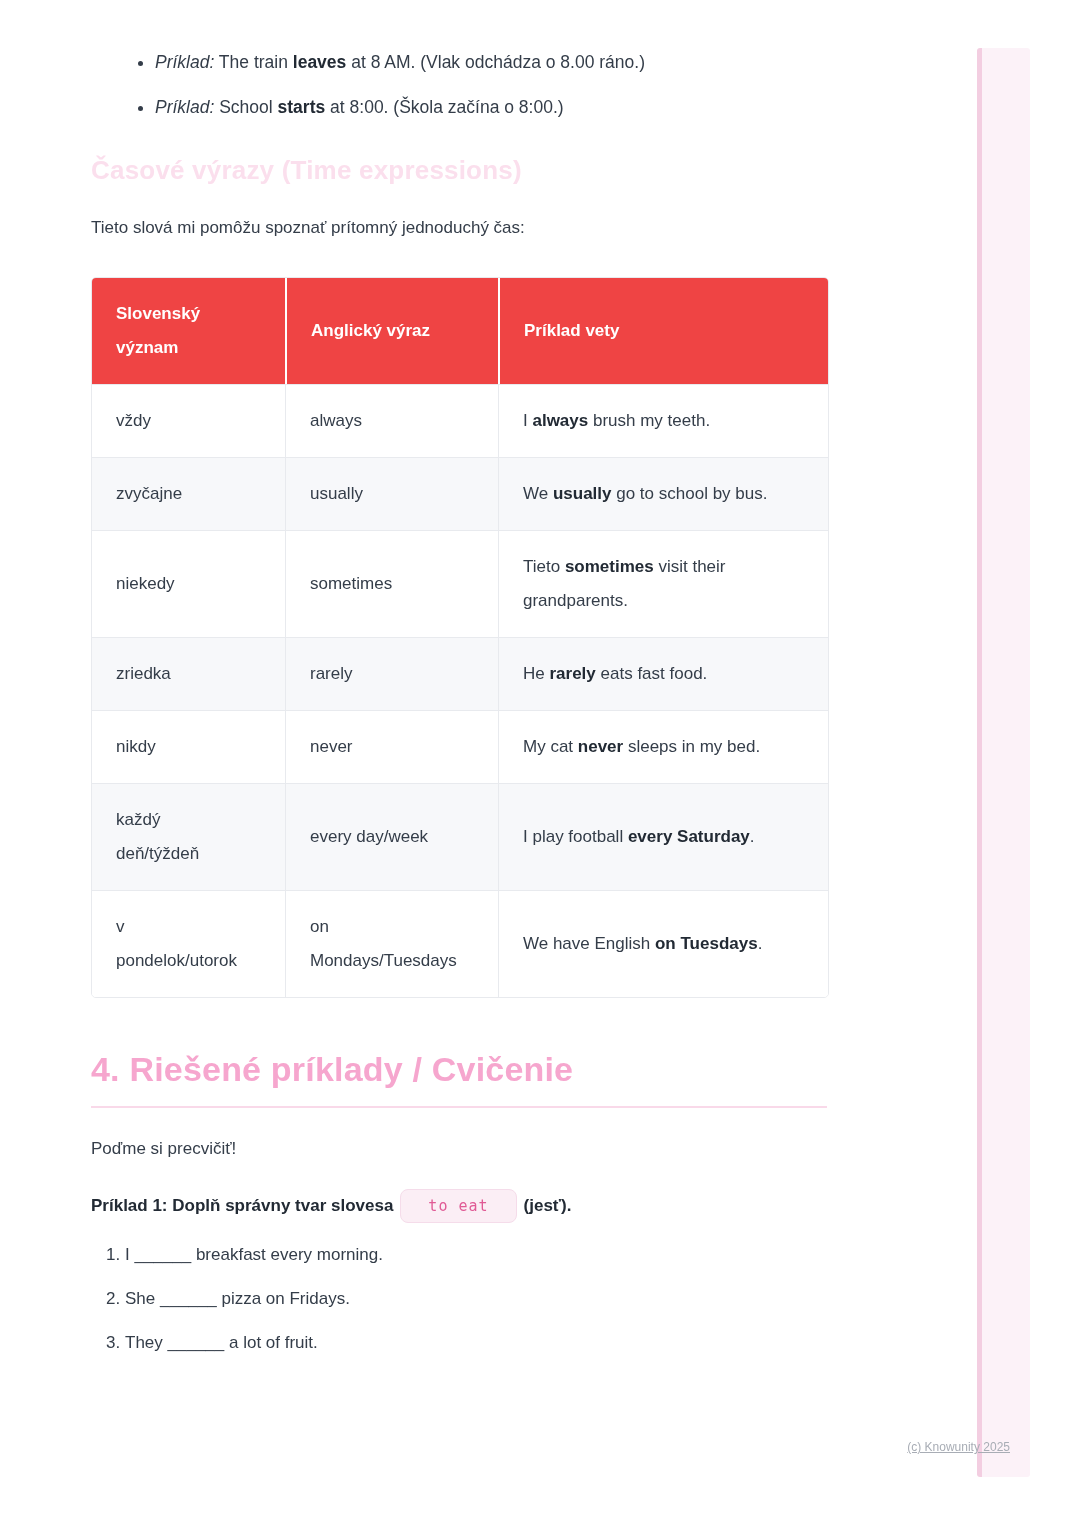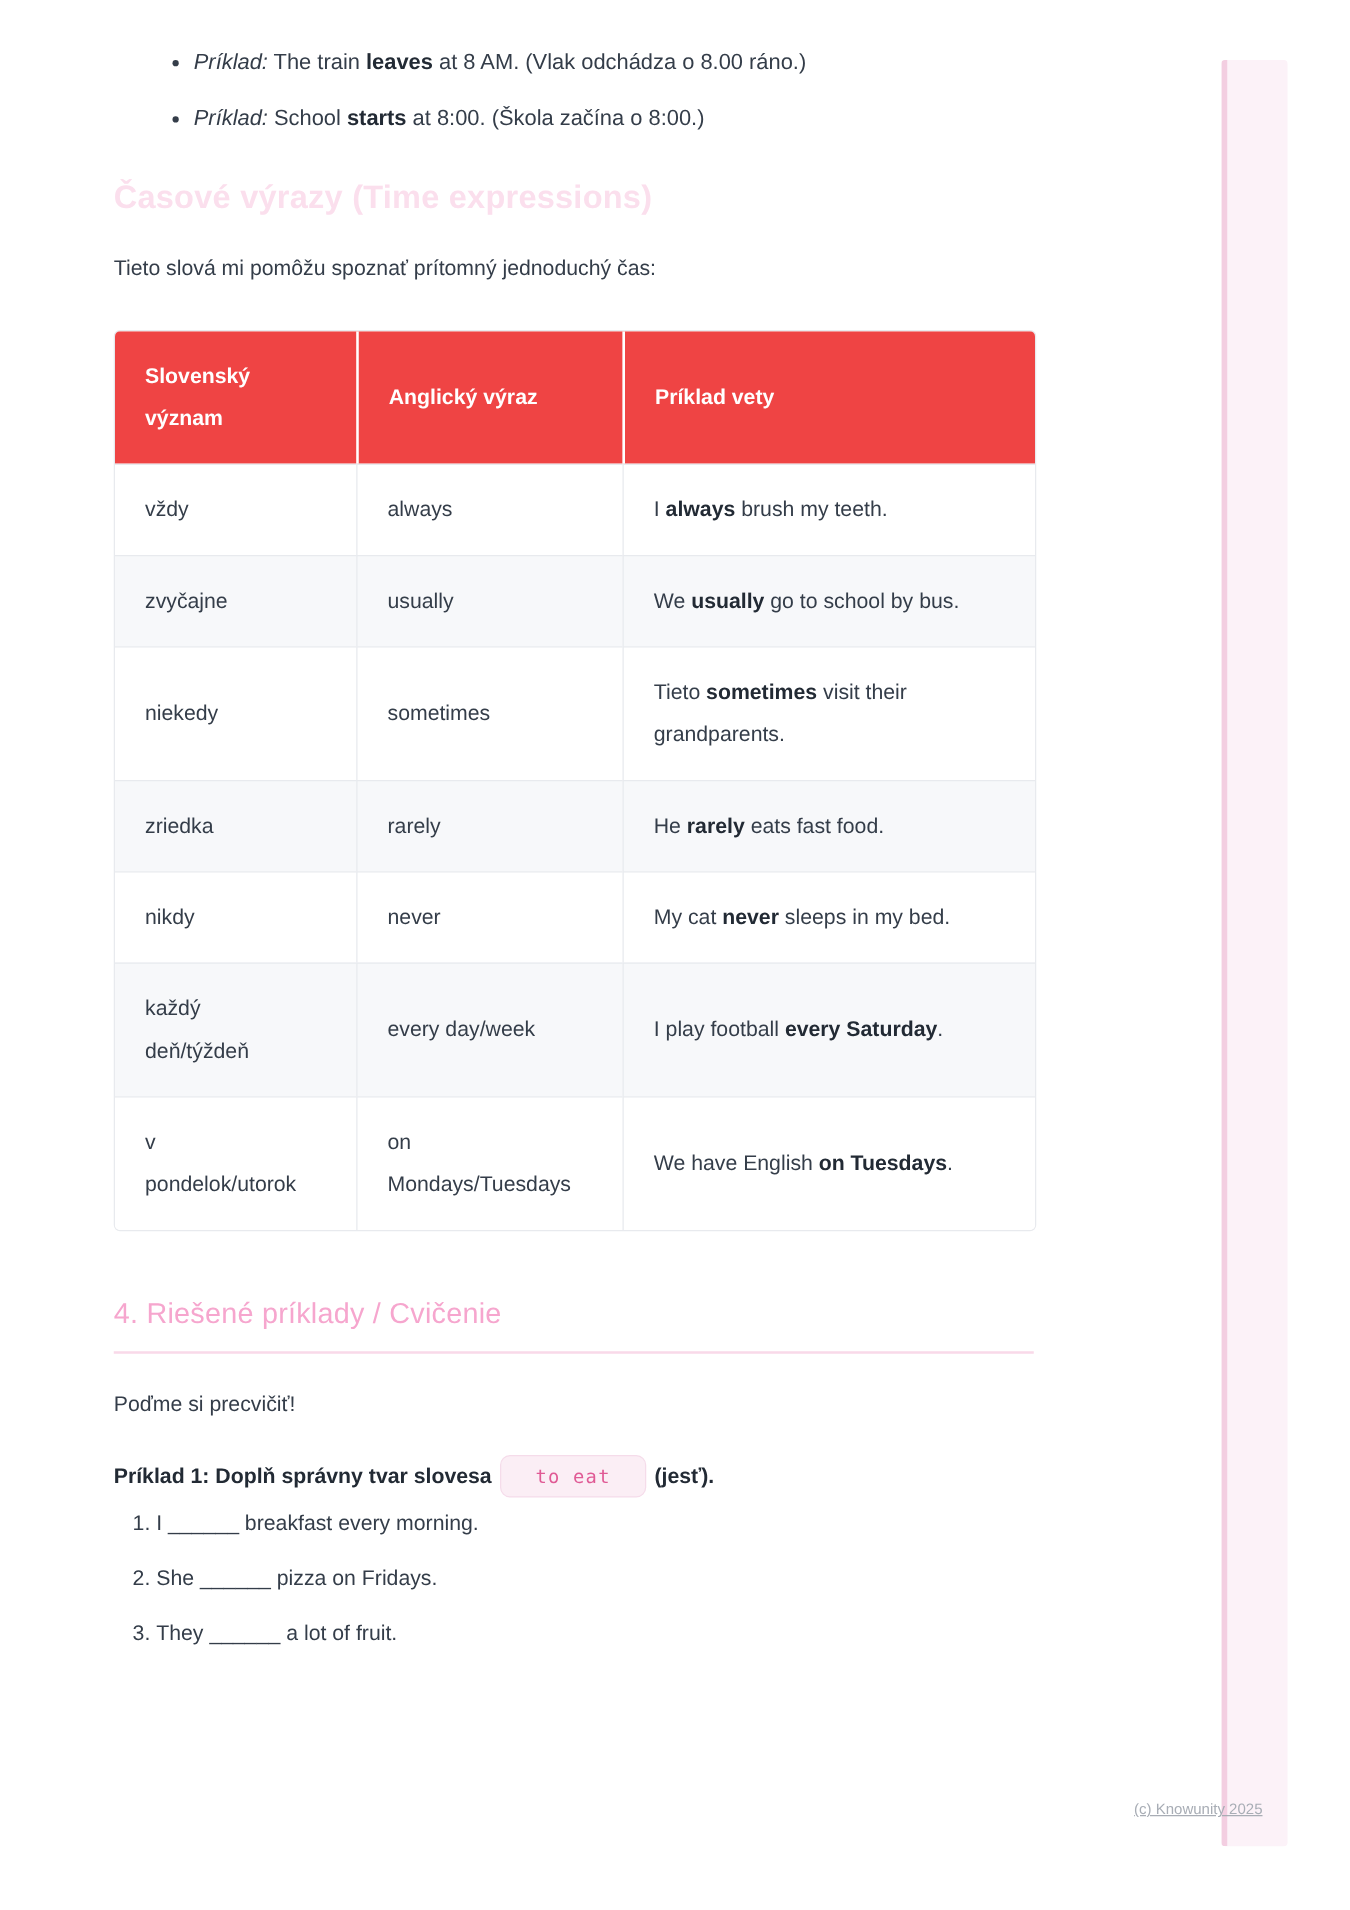--- a/index.html
+++ b/index.html
@@ -6,21 +6,21 @@
   html, body { background: #ffffff; }
   body {
     width: 1080px; height: 1528px;
     position: relative;
     font-family: "Liberation Sans", "DejaVu Sans", sans-serif;
     color: #343d49;
     overflow: hidden;
   }
   .content {
     position: absolute;
-    left: 91px; top: 37px;
+    left: 91px; top: 50px;
     width: 736px;
   }
   
   ul.bullets {
     list-style: disc;
     padding-left: 64px;
     font-size: 17.5px;
     line-height: 1.4;
   }
   ul.bullets li { margin-bottom: 20px; color: #343d49; }
@@ -64,22 +64,22 @@
     color: #ffffff;
     font-weight: 600;
   }
   table.tbl th + th { border-left: 2px solid #ffffff; }
   table.tbl td { background: #ffffff; border-top: 1px solid #e8eaee; }
   table.tbl td + td { border-left: 1px solid #e8eaee; }
   table.tbl tbody tr:nth-child(even) td { background: #f7f8fa; }
   
   h2.exercise-heading {
     margin-top: 52px;
-    font-size: 23px;
-    font-weight: 400;
+    font-size: 34px;
+    font-weight: 700;
     color: #f6a6ce;
     letter-spacing: 0.2px;
   }
   hr.divider {
     margin-top: 17px;
     border: none;
     border-top: 2px solid #f9d9e9;
   }
   p.lead {
     margin-top: 31px;
@@ -98,21 +98,21 @@
     color: #e05a95;
     background: #fbeef5;
     border: 1px solid #f5dcea;
     border-radius: 8px;
     padding: 7px 27px;
     margin: 0 7px;
     letter-spacing: 1px;
     display: inline-block;
   }
   ol.exercise-list {
-    margin-top: 9px;
+    margin-top: 20px;
     padding-left: 34px;
     font-size: 17px;
     line-height: 1.4;
   }
   ol.exercise-list li { margin-bottom: 20px; }
   
   .side-bar {
     position: absolute;
     top: 48px;
     right: 50px;

